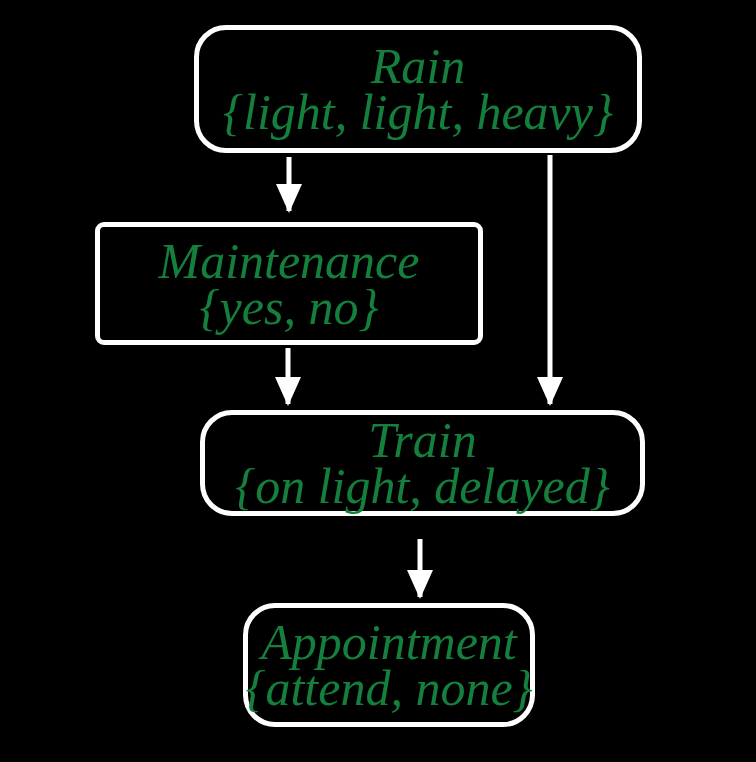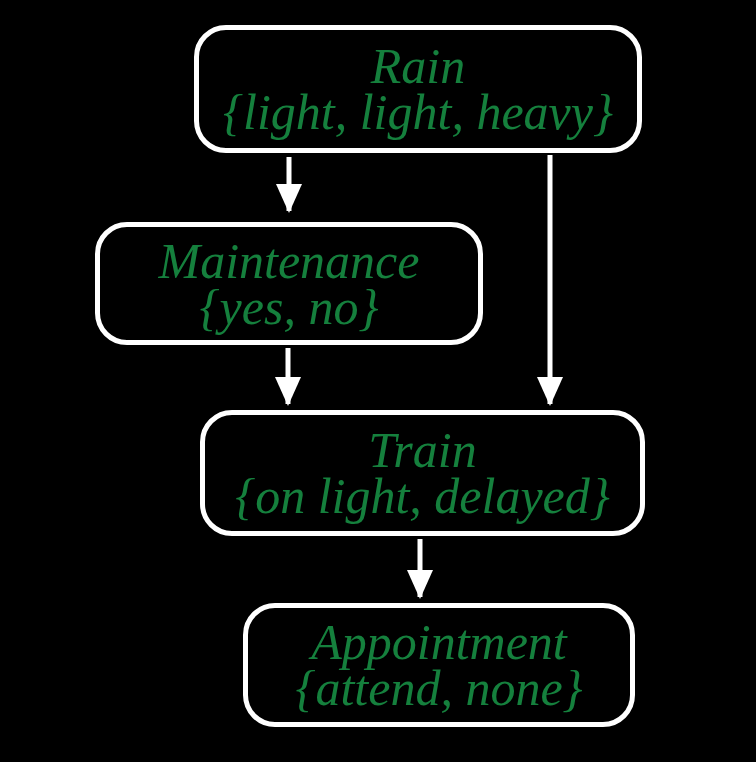--- a/index.html
+++ b/index.html
@@ -35,23 +35,23 @@
     text-align: center;
   }
   .node-title, .node-values {
     color: #15803d;
     font-style: italic;
     font-size: 50px;
     line-height: 46px;
     white-space: nowrap;
   }
   #node-rain        { left: 194px; top:  25px; width: 448px; height: 128px; }
-  #node-maintenance { left:  95px; top: 222px; width: 388px; height: 123px; }
-  #node-train       { left: 200px; top: 410px; width: 445px; height: 126px; }
-  #node-appointment { left: 243px; top: 603px; width: 392px; height: 124px; }
+  #node-maintenance { left:  95px; top: 222px; width: 388px; height: 123px; border-radius: 9px; }
+  #node-train       { left: 200px; top: 410px; width: 445px; height: 106px; }
+  #node-appointment { left: 243px; top: 603px; width: 292px; height: 124px; }
 </style>
 </head>
 <body>
 
 <div class="canvas">
 
   <svg class="edges" width="756" height="762" viewBox="0 0 756 762" xmlns="http://www.w3.org/2000/svg">
     <defs>
       <marker id="arrowhead" markerUnits="userSpaceOnUse" markerWidth="30" markerHeight="26" refX="27" refY="13" orient="auto">
         <path d="M0,0 L29,13 L0,26 Z" fill="#ffffff"></path>

